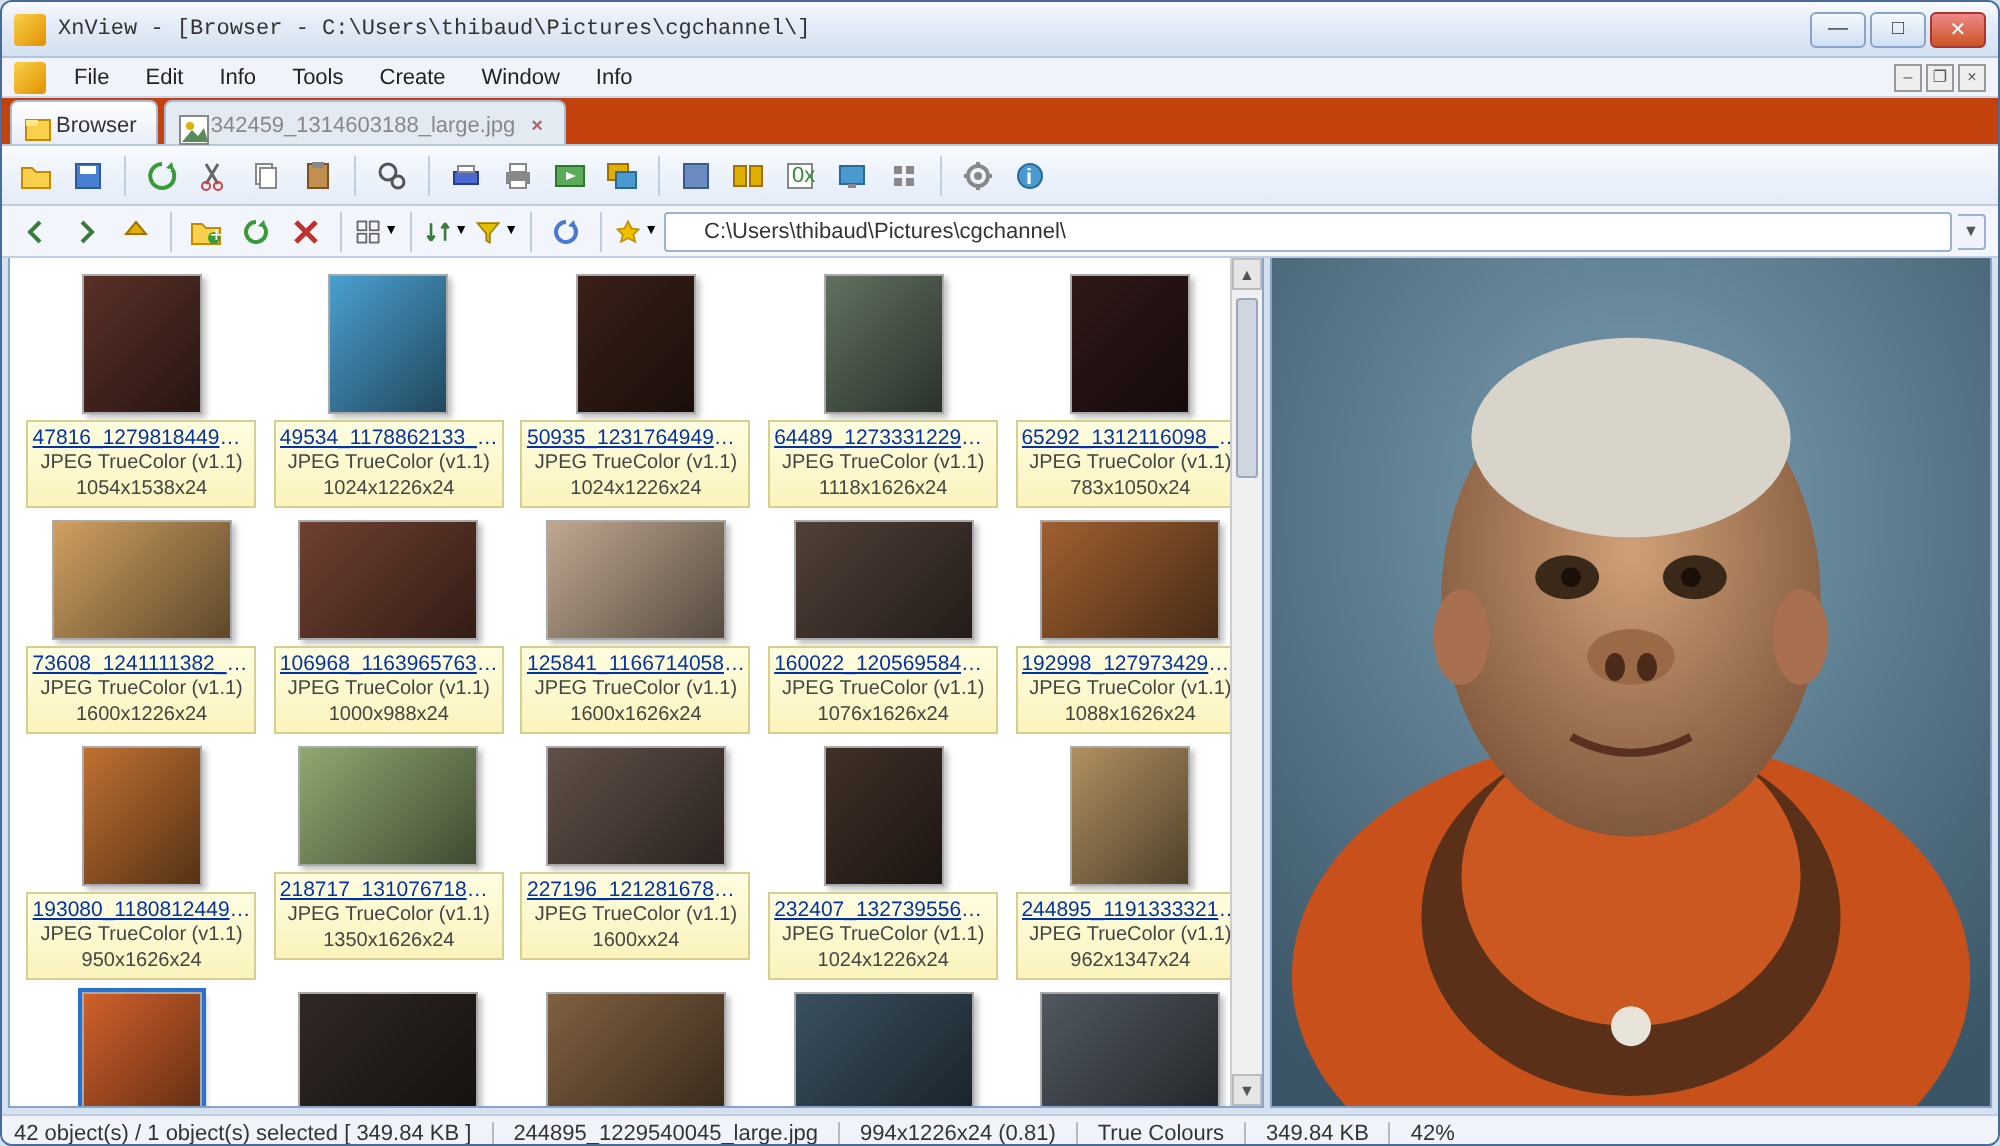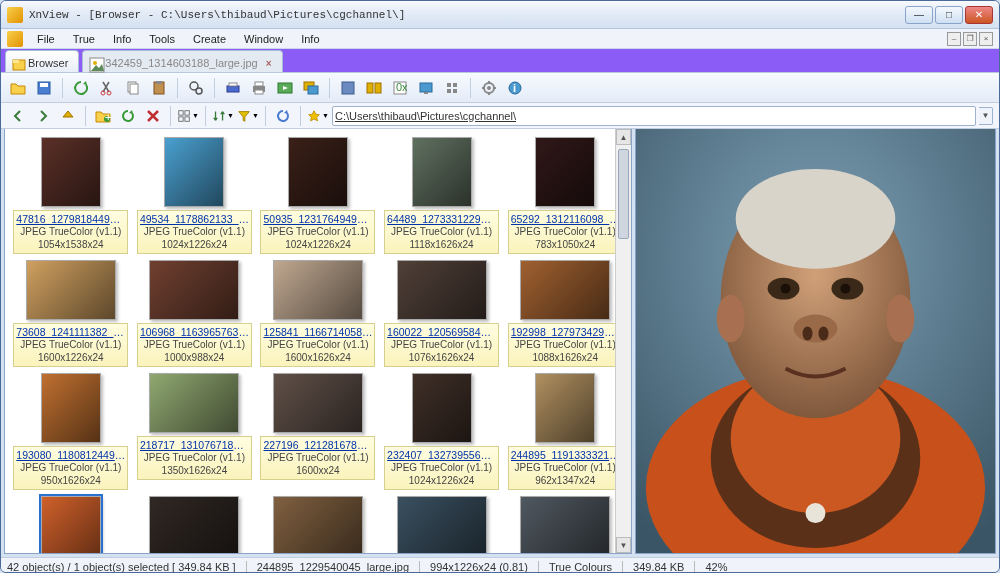--- a/index.html
+++ b/index.html
@@ -13,37 +13,37 @@
 .winbtn { width: 28px; height: 18px; border: 1px solid #8aa4c9; border-radius: 3px; background: linear-gradient(#f4f8fd,#cfe0f3); display:flex;align-items:center;justify-content:center; font-size:10px; color:#333;}
 .winbtn.close { background: linear-gradient(#e88,#c52); border-color:#a33; color:#fff;}
 
 
 .menubar { height: 20px; background: #f0f4fa; display: flex; align-items: center; padding: 0 6px; gap: 2px; border-bottom: 1px solid #cad7ea; }
 .menubar .mitem { padding: 2px 8px; color: #222; border-radius: 2px; }
 .mdi-btns { margin-left:auto; display:flex; gap:2px;}
 .mdi-btns .sq{width:14px;height:14px;border:1px solid #999;background:#eee;display:flex;align-items:center;justify-content:center;font-size:8px;color:#555;}
 
 
-.tabstrip { height: 24px; background: #8b5cf6; display:flex; align-items: flex-end; padding: 0 4px; gap: 3px; border-bottom: 1px solid #b8c8dd;}
+.tabstrip { height: 24px; background: #c2410c; display:flex; align-items: flex-end; padding: 0 4px; gap: 3px; border-bottom: 1px solid #b8c8dd;}
 .tab { height: 22px; padding: 3px 10px 0 6px; background: linear-gradient(#fff,#e8eef8); border: 1px solid #a9bcd6; border-bottom: none; border-radius: 4px 4px 0 0; display:flex;align-items:center; gap:4px;}
 .tab .tabicon { width:12px; height:12px; }
 .tab .tx { color:#333; }
 .tab.inactive { background: #e4eaf2; }
 .tab.inactive .tx { color:#888;text-align:right; }
 .tab .closex { margin-left:4px; color:#a66; font-weight:bold; font-size:10px;}
 
 
 .toolbar1 { height: 30px; background: linear-gradient(#f7faff,#e4ecf8); border-bottom: 1px solid #c0cee0; display:flex; align-items:center; padding: 0 6px; gap:4px;}
 .tb-btn { width: 22px; height: 22px; display:flex; align-items:center; justify-content:center; border-radius:3px;}
 .tb-sep { width:1px; height:20px; background:#c0cee0; margin: 0 3px;}
 .ic { width:16px; height:16px; }
 
 
 .toolbar2 { height: 26px; background:#f2f6fc; border-bottom: 1px solid #c0cee0; display:flex; align-items:center; padding: 0 6px; gap:3px;}
-.pathbox { flex:1; height:20px; background:#fff; border:1px solid #9eb2cd; padding: 2px 2px; color:#333; display:flex; align-items:center; border-radius:2px;text-decoration:underline;}
+.pathbox { flex:1; height:20px; background:#fff; border:1px solid #9eb2cd; padding: 2px 19px; color:#333; display:flex; align-items:center; border-radius:2px;}
 .dd-arrow{width:14px;height:18px;border:1px solid #9eb2cd;border-left:none;background:#f0f4fa;display:flex;align-items:center;justify-content:center;font-size:8px;color:#555;border-radius:0 2px 2px 0;}
 
 
 .content { display:flex; height: 428px; }
 .thumbs-pane { width: 628px; background:#fff; border:1px solid #8aa4c9; margin: 0 3px 3px 3px; position:relative; overflow:hidden; border-top:none;}
 .thumbs { padding: 8px 6px; display:grid; grid-template-columns: repeat(5, 1fr); gap: 6px 4px; overflow-y:auto; height:100%;}
 .thumb { text-align:center; display:flex; flex-direction:column; align-items:center;}
 .thumb .imgbox { width: 90px; height: 60px; border: 1px solid #aaa; box-shadow: 2px 2px 3px rgba(0,0,0,0.25); background:#888; display:flex;align-items:center;justify-content:center; overflow:hidden;}
 .thumb.portrait .imgbox { width: 60px; height: 70px; }
 .thumb.selected .imgbox { outline: 2px solid #2a70d0; }
@@ -75,21 +75,21 @@
   <div class="winbtns">
     <div class="winbtn">—</div>
     <div class="winbtn">□</div>
     <div class="winbtn close">✕</div>
   </div>
 </div>
 
 <div class="menubar">
   <div style="width:16px;height:16px;background:linear-gradient(135deg,#f9d04b,#e29100);border-radius:2px;margin-right:4px;"></div>
   <div class="mitem">File</div>
-  <div class="mitem">True</div>
+  <div class="mitem">Edit</div>
   <div class="mitem">Info</div>
   <div class="mitem">Tools</div>
   <div class="mitem">Create</div>
   <div class="mitem">Window</div>
   <div class="mitem">Info</div>
   <div class="mdi-btns">
     <div class="sq">–</div>
     <div class="sq">❐</div>
     <div class="sq">×</div>
   </div>

